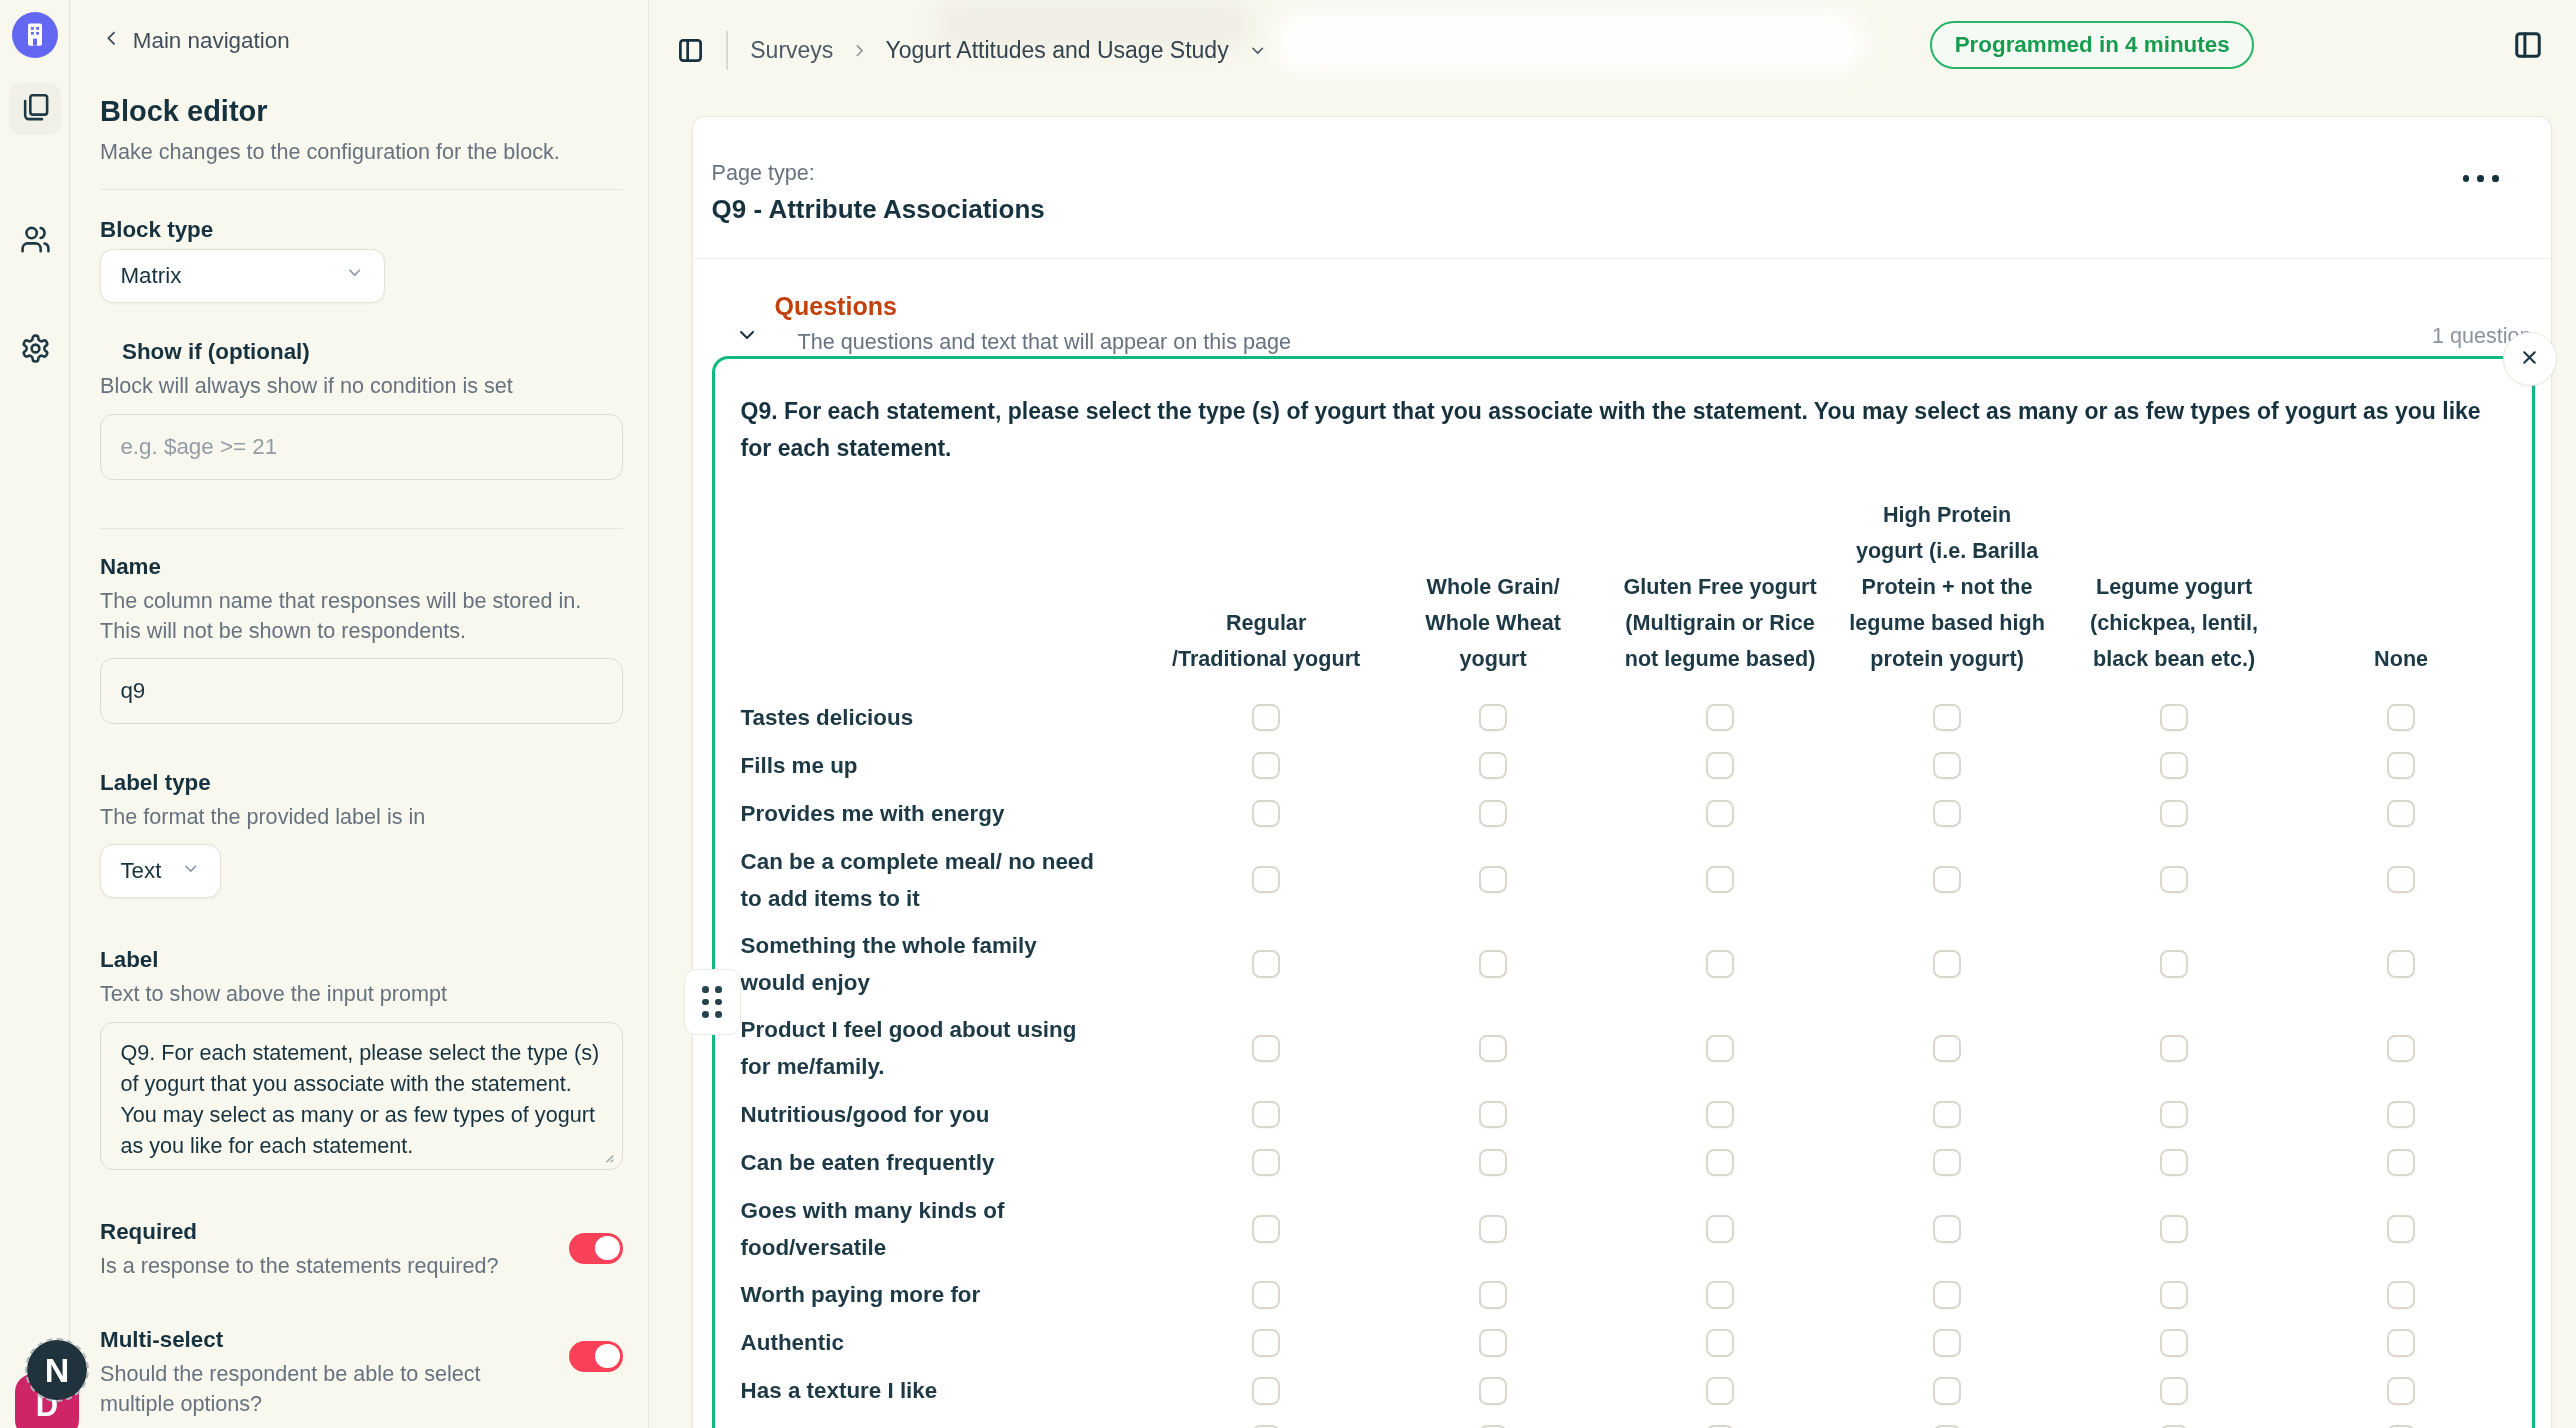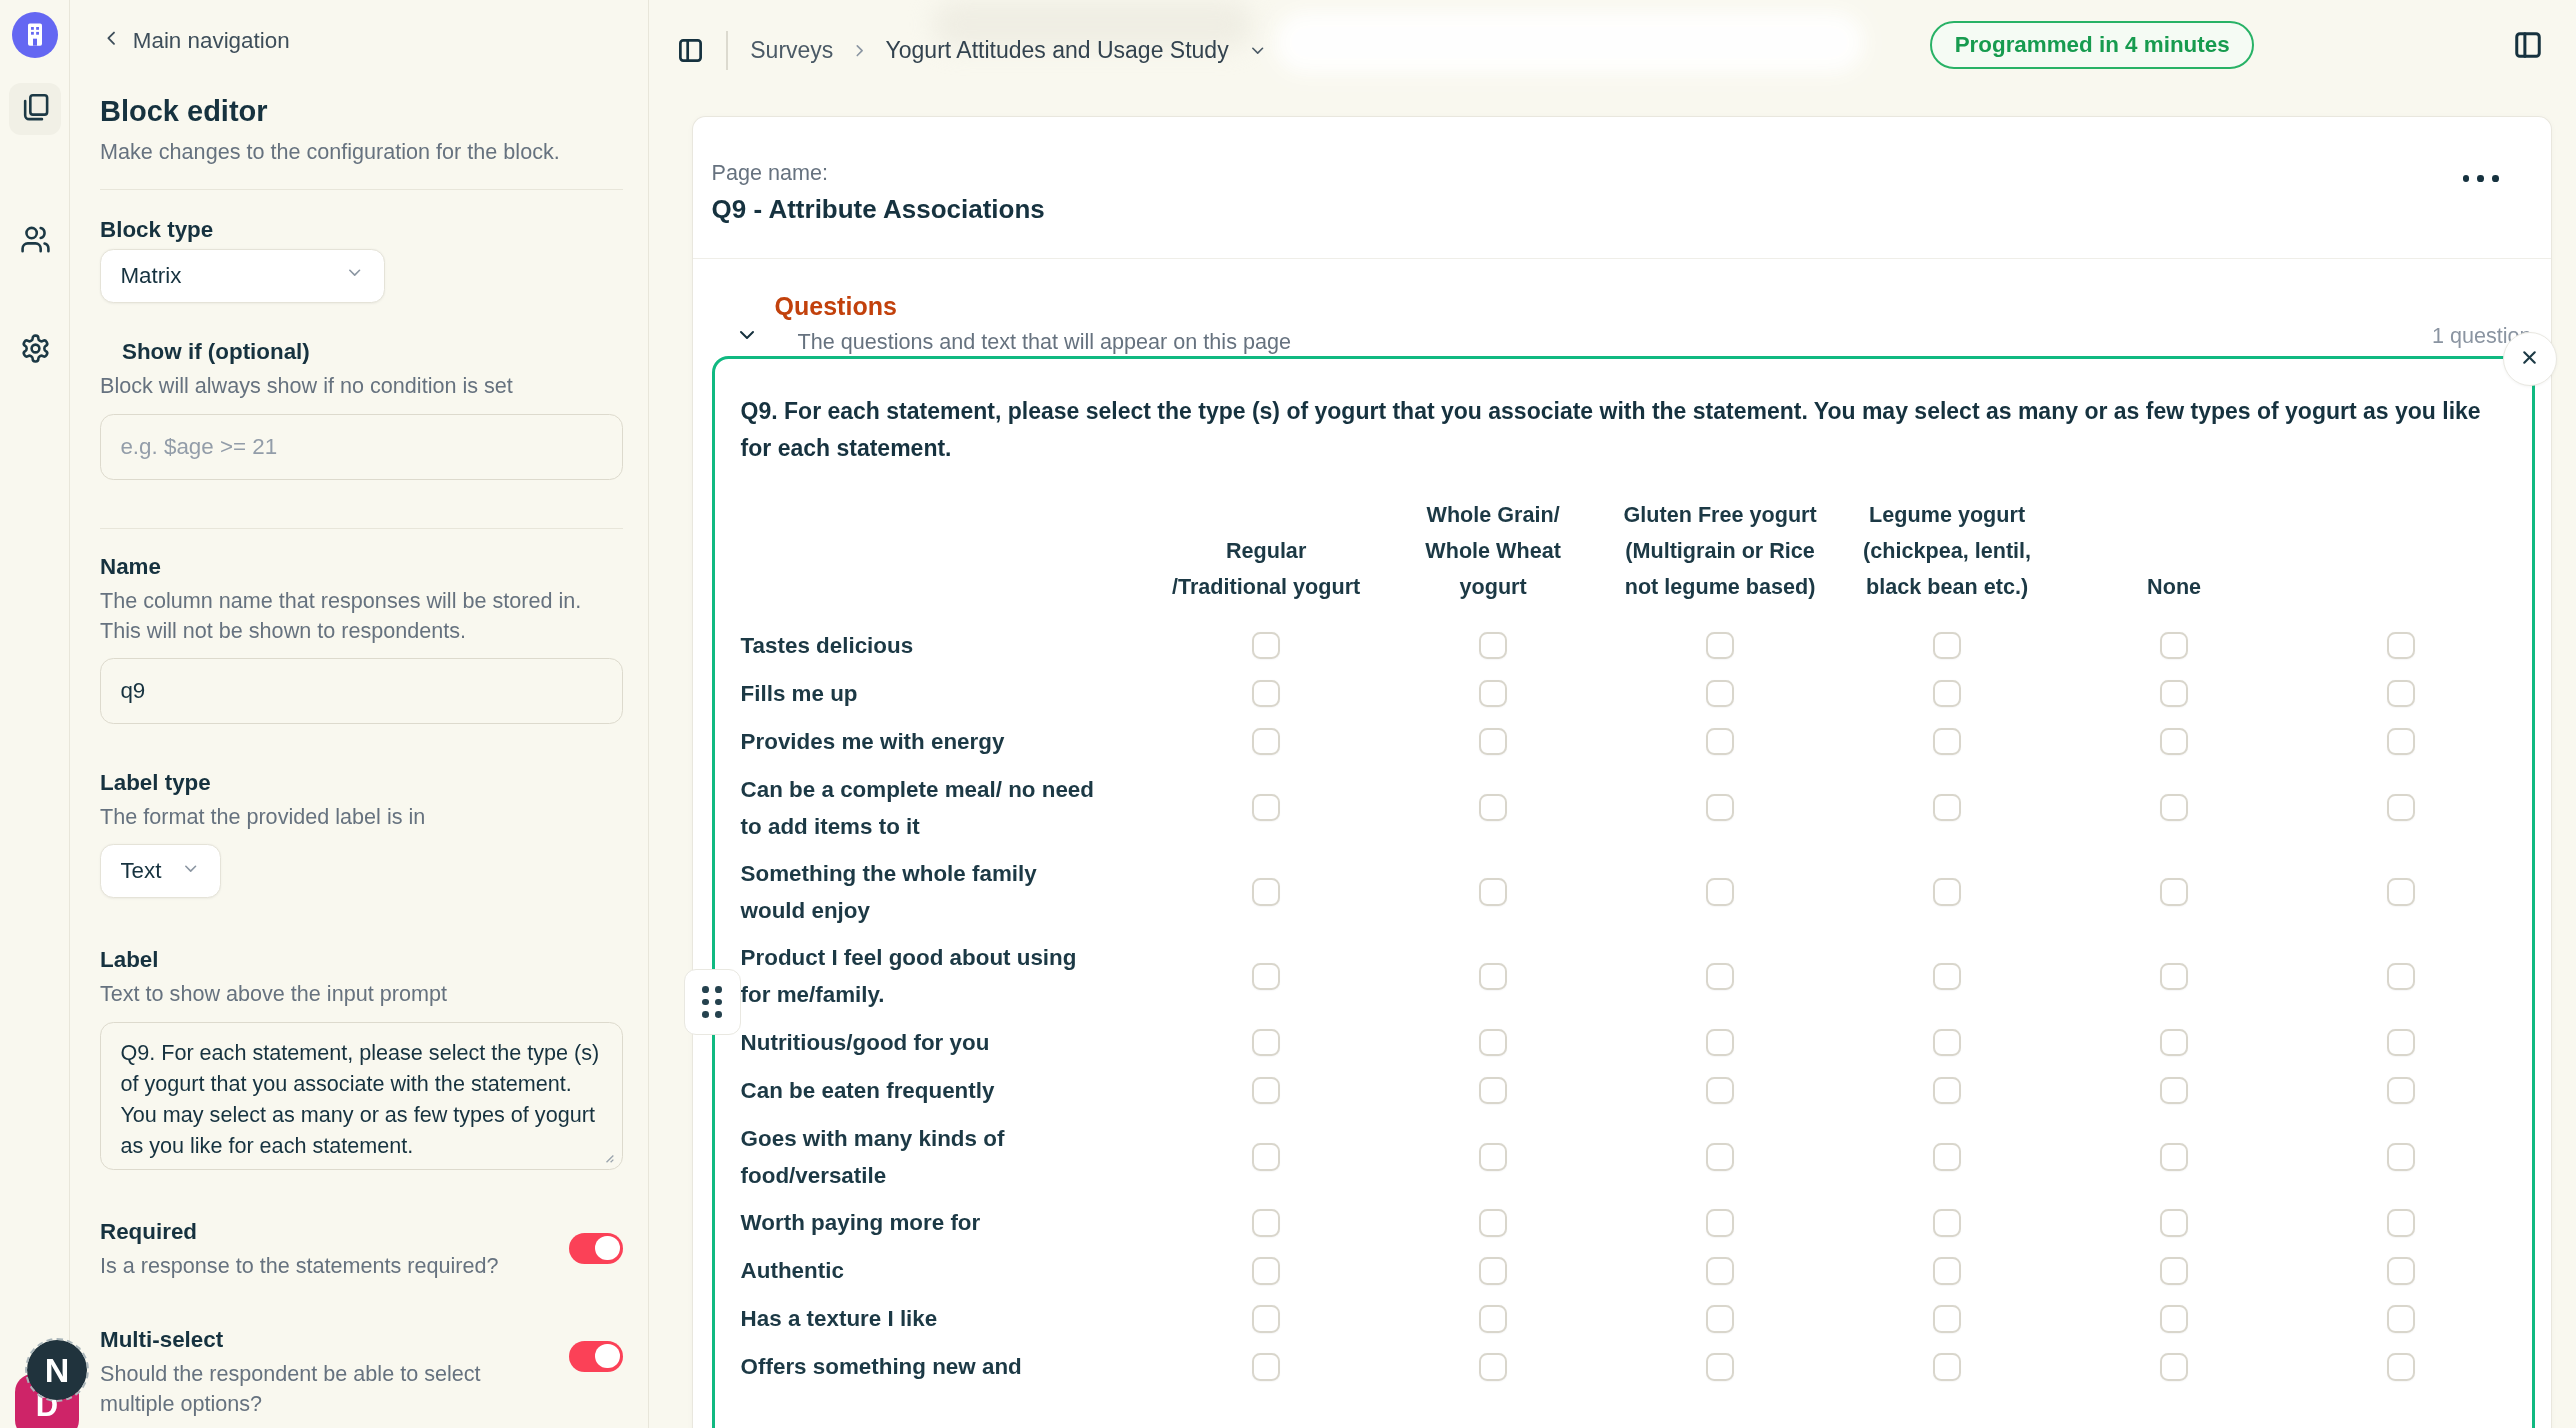--- a/index.html
+++ b/index.html
@@ -324,21 +324,21 @@
     <span class="icon-btn topbar-right-icon">
       <svg viewBox="0 0 24 24" fill="none" stroke="currentColor" stroke-width="2.4" stroke-linecap="round" stroke-linejoin="round">
           <rect x="3" y="3" width="18" height="18" rx="2.5"></rect>
           <line x1="9.5" y1="3" x2="9.5" y2="21"></line>
         </svg>
     </span>
   </header>
 
   <main class="main-card">
     <div class="card-head">
-      <div class="page-name-label">Page name:</div>
+      <div class="page-name-label">Page type:</div>
       <div class="page-name">Q9 - Attribute Associations</div>
       <div class="page-menu" title="">
         <i></i>
           <i></i>
           <i></i>
       </div>
     </div>
     <hr class="card-div">
 
     <div class="q-head">
@@ -385,20 +385,27 @@
               <div>Whole Grain/</div>
               <div>Whole Wheat</div>
               <div>yogurt</div>
             </div>
             <div class="m-col-head">
               <div>Gluten Free yogurt</div>
               <div>(Multigrain or Rice</div>
               <div>not legume based)</div>
             </div>
             <div class="m-col-head">
+              <div>High Protein</div>
+              <div>yogurt (i.e. Barilla</div>
+              <div>Protein + not the</div>
+              <div>legume based high</div>
+              <div>protein yogurt)</div>
+            </div>
+            <div class="m-col-head">
               <div>Legume yogurt</div>
               <div>(chickpea, lentil,</div>
               <div>black bean etc.)</div>
             </div>
             <div class="m-col-head">
               <div>None</div>
             </div>
           </div>
         <div>
             <div class="m-grid m-row">

